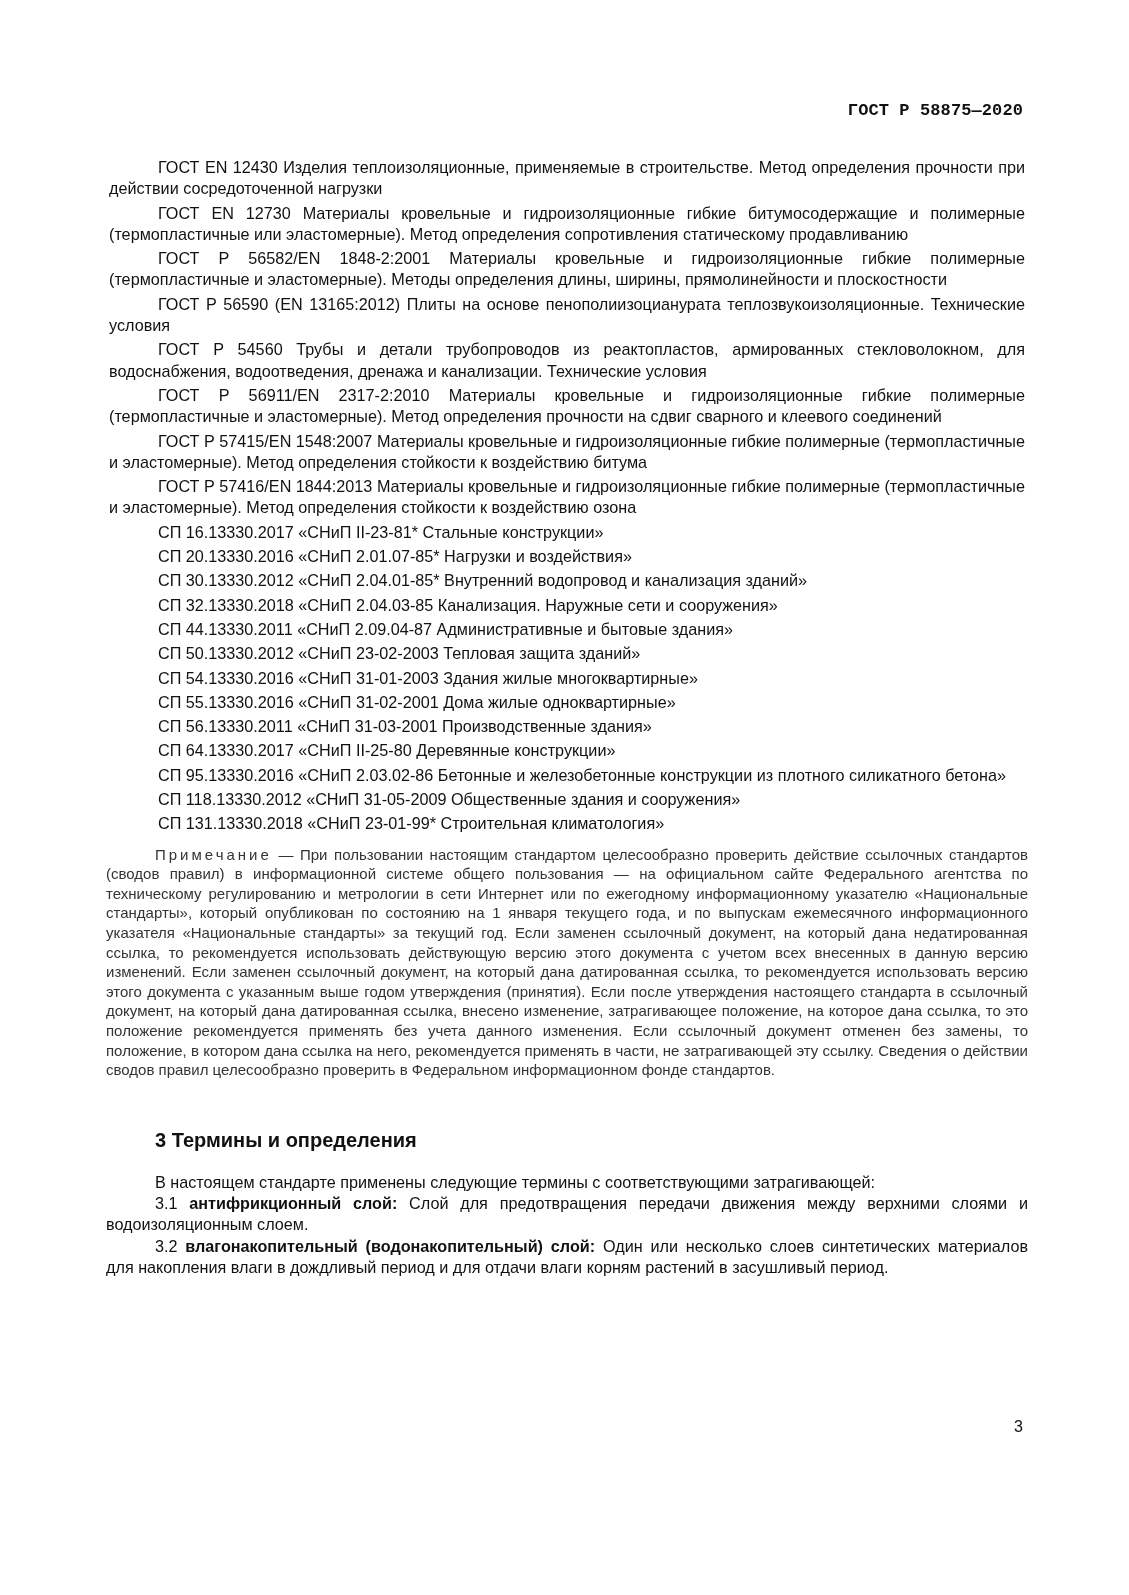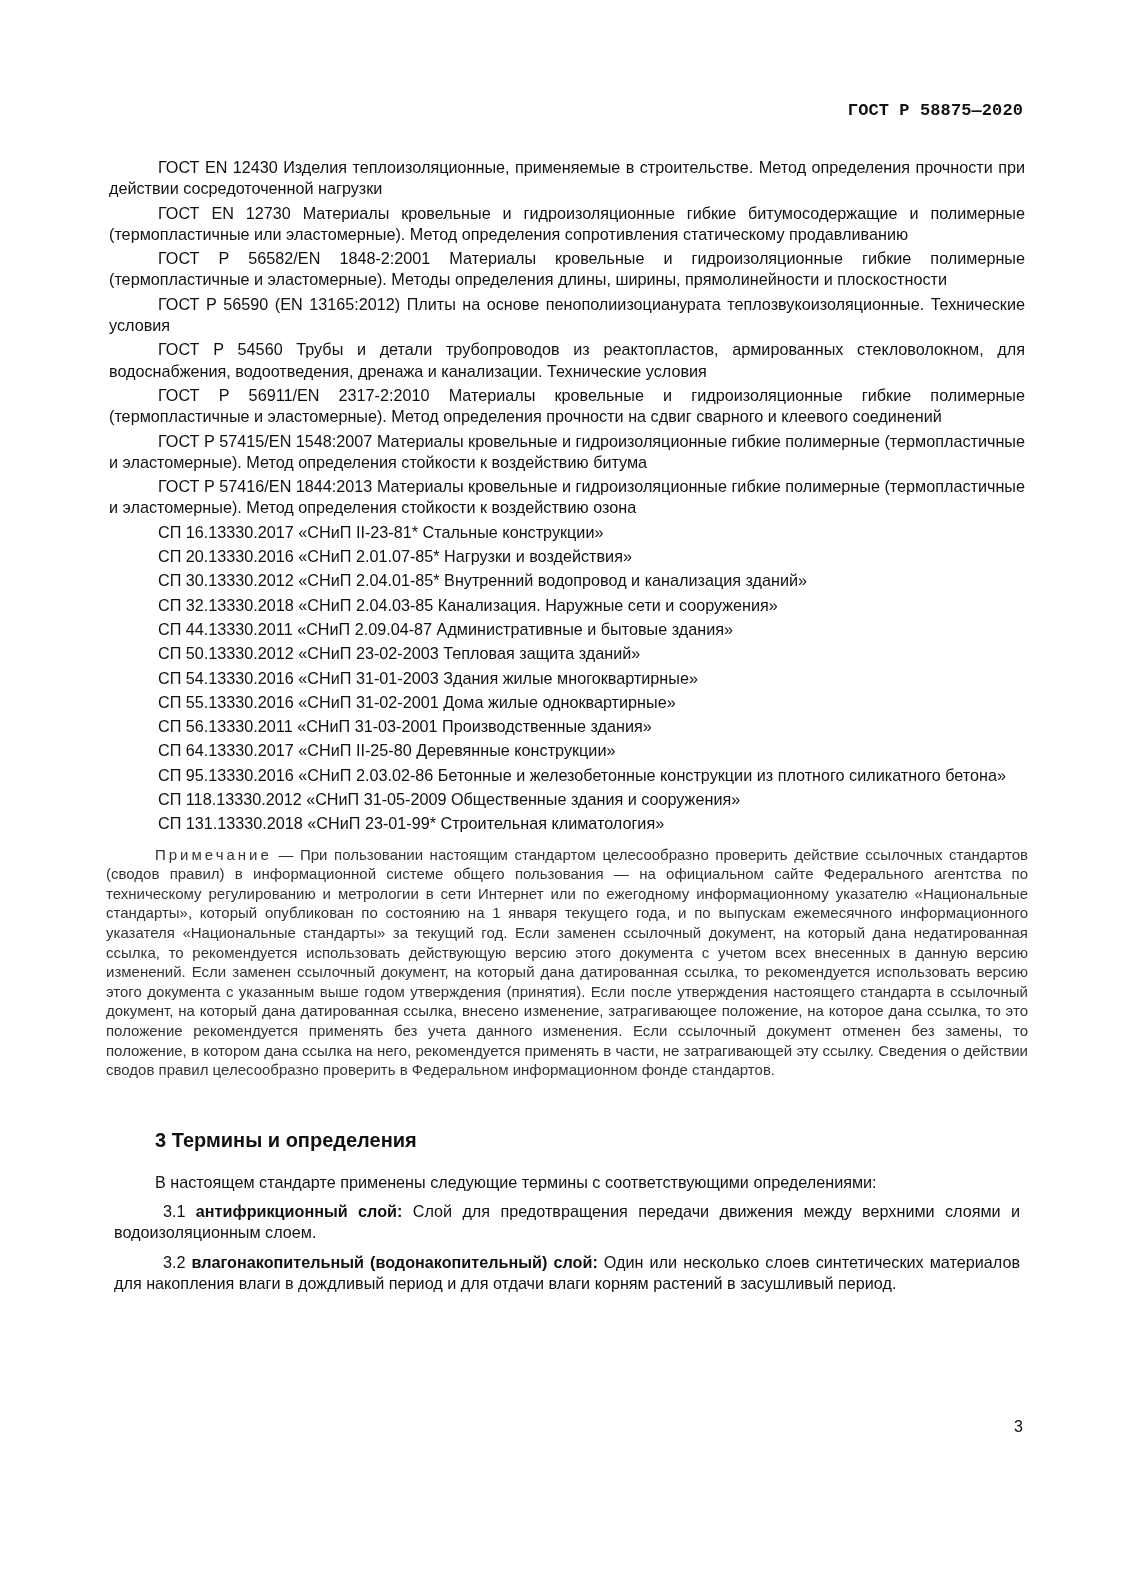--- a/index.html
+++ b/index.html
@@ -6,21 +6,21 @@
     body { width: 1129px; height: 1595px; position: relative; overflow: hidden;
            font-family: "Liberation Sans", sans-serif; color: #111; }
     .header { position: absolute; top: 101px; right: 106px; font-weight: bold; font-size: 17px; letter-spacing: 0.1px; font-family: Liberation Mono, monospace; }
     .body { position: absolute; left: 106px; top: 154px; width: 922px; }
     .ref { font-size: 16.2px; line-height: 21.3px; text-align: justify; text-indent: 49px; margin: 3px; }
     .ref.last { margin-bottom: 0; }
     .note { font-size: 15px; line-height: 19.6px; color: #333; text-align: justify; text-indent: 49px; margin: 10px 0 0 0; }
     .note .label { letter-spacing: 3px; }
     .section { font-size: 20px; font-weight: bold; margin: 48px 0 0 49px; line-height: 24px; }
     .intro { font-size: 16.2px; line-height: 21.3px; text-indent: 49px; margin: 20px 0 0 0; text-align: justify; }
-    .term { font-size: 16.2px; line-height: 21.3px; text-indent: 49px; margin: 8px; text-align: justify; }
+    .term { font-size: 16.2px; line-height: 21.3px; text-indent: 49px; margin: 0; text-align: justify; }
     .term b { font-weight: bold; }
     .pagenum { position: absolute; top: 1418px; right: 106px; font-size: 16px; }
   </style>
 </head>
 <body>
 
 <div class="header">ГОСТ Р 58875—2020</div>
 
 <div class="body">
   <div>
@@ -44,20 +44,20 @@
     <p class="ref">СП 64.13330.2017 «СНиП II-25-80 Деревянные конструкции»</p>
     <p class="ref">СП 95.13330.2016 «СНиП 2.03.02-86 Бетонные и железобетонные конструкции из плотного силикатного бетона»</p>
     <p class="ref">СП 118.13330.2012 «СНиП 31-05-2009 Общественные здания и сооружения»</p>
     <p class="ref last">СП 131.13330.2018 «СНиП 23-01-99* Строительная климатология»</p>
   </div>
 
   <p class="note"><span class="label">Примечание</span><span> — При пользовании настоящим стандартом целесообразно проверить действие ссылочных стандартов (сводов правил) в информационной системе общего пользования — на официальном сайте Федерального агентства по техническому регулированию и метрологии в сети Интернет или по ежегодному информационному указателю «Национальные стандарты», который опубликован по состоянию на 1 января текущего года, и по выпускам ежемесячного информационного указателя «Национальные стандарты» за текущий год. Если заменен ссылочный документ, на который дана недатированная ссылка, то рекомендуется использовать действующую версию этого документа с учетом всех внесенных в данную версию изменений. Если заменен ссылочный документ, на который дана датированная ссылка, то рекомендуется использовать версию этого документа с указанным выше годом утверждения (принятия). Если после утверждения настоящего стандарта в ссылочный документ, на который дана датированная ссылка, внесено изменение, затрагивающее положение, на которое дана ссылка, то это положение рекомендуется применять без учета данного изменения. Если ссылочный документ отменен без замены, то положение, в котором дана ссылка на него, рекомендуется применять в части, не затрагивающей эту ссылку. Сведения о действии сводов правил целесообразно проверить в Федеральном информационном фонде стандартов.</span></p>
 
   <h2 class="section">3 Термины и определения</h2>
 
-  <p class="intro">В настоящем стандарте применены следующие термины с соответствующими определениями:</p>
+  <p class="intro">В настоящем стандарте применены следующие термины с соответствующими затрагивающей:</p>
 
   <p class="term"><span>3.1 </span><b>антифрикционный слой:</b><span> Слой для предотвращения передачи движения между верхними слоями и водоизоляционным слоем.</span></p>
 
   <p class="term"><span>3.2 </span><b>влагонакопительный (водонакопительный) слой:</b><span> Один или несколько слоев синтетических материалов для накопления влаги в дождливый период и для отдачи влаги корням растений в засушливый период.</span></p>
 </div>
 
 <div class="pagenum">3</div>
 
 </body></html>

